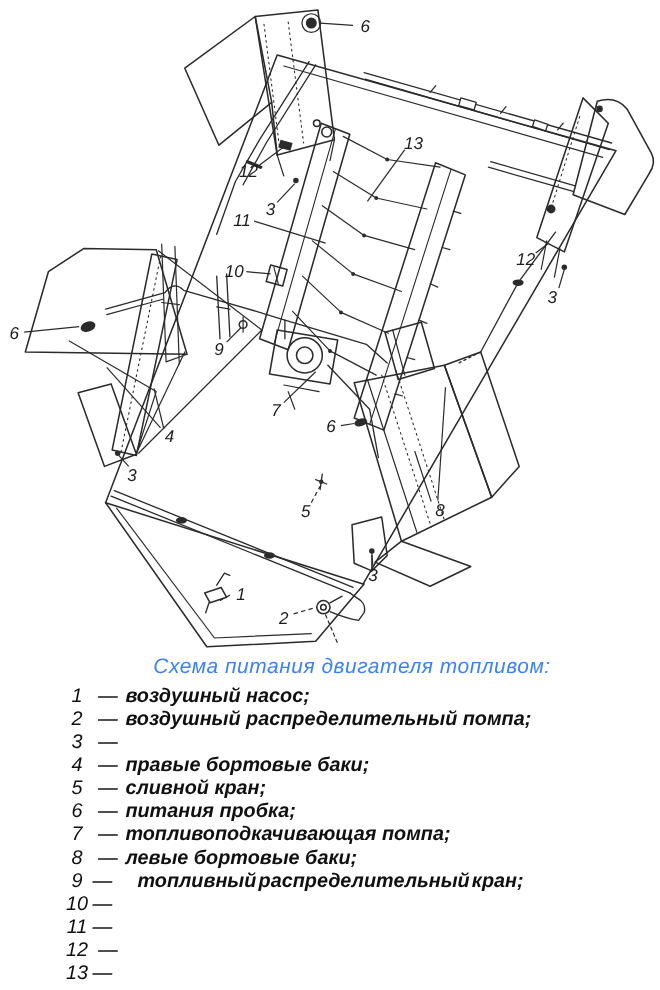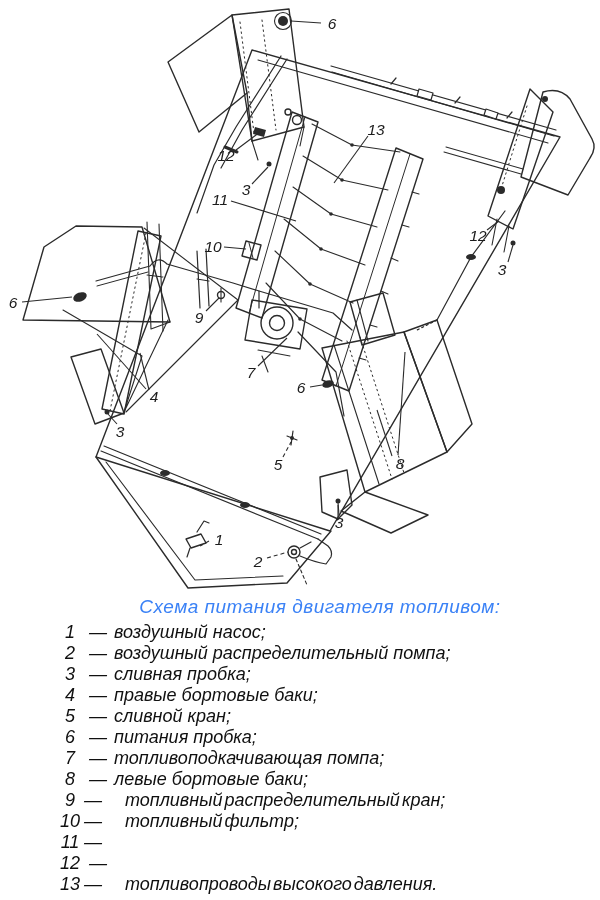--- a/index.html
+++ b/index.html
@@ -18,21 +18,21 @@
   }
   .legend{
     position:absolute;left:58px;top:622px;width:520px;
     font-style:italic;font-size:18px;line-height:21px;color:#101010;
   }
   .lrow{display:flex;align-items:baseline;}
   .lnum{min-width:24px;text-align:center;flex:0 0 auto;}
   .ldash{padding:0 7px;flex:0 0 auto;}
   .lrow.tight .ldash{padding:0 2px;}
   .lrow.tight .ltext{word-spacing:-3px;margin-left:21px;}
-  .ltext{white-space:nowrap;}
+  .ltext{white-space:nowrap;font-weight:bold;}
 </style>
 </head>
 <body>
 
 <div class="page">
 
   <div class="figure-wrap">
   <svg id="diagram" viewBox="0 0 600 592" width="600" height="592">
 
     <g fill="none" stroke="#2b2b2b" stroke-width="1.4" stroke-linejoin="round" stroke-linecap="round">
@@ -213,21 +213,20 @@
         <span class="ltext">воздушный насос;</span>
       </div>
       <div class="lrow">
         <span class="lnum">2</span>
         <span class="ldash">—</span>
         <span class="ltext">воздушный распределительный помпа;</span>
       </div>
       <div class="lrow">
         <span class="lnum">3</span>
         <span class="ldash">—</span>
-        <span class="ltext">сливная пробка;</span>
       </div>
       <div class="lrow">
         <span class="lnum">4</span>
         <span class="ldash">—</span>
         <span class="ltext">правые бортовые баки;</span>
       </div>
       <div class="lrow">
         <span class="lnum">5</span>
         <span class="ldash">—</span>
         <span class="ltext">сливной кран;</span>
@@ -248,30 +247,28 @@
         <span class="ltext">левые бортовые баки;</span>
       </div>
       <div class="lrow tight">
         <span class="lnum">9</span>
         <span class="ldash">—</span>
         <span class="ltext">топливный распределительный кран;</span>
       </div>
       <div class="lrow tight">
         <span class="lnum">10</span>
         <span class="ldash">—</span>
-        <span class="ltext">топливный фильтр;</span>
       </div>
       <div class="lrow tight">
         <span class="lnum">11</span>
         <span class="ldash">—</span>
       </div>
       <div class="lrow">
         <span class="lnum">12</span>
         <span class="ldash">—</span>
       </div>
       <div class="lrow tight">
         <span class="lnum">13</span>
         <span class="ldash">—</span>
-        <span class="ltext">топливопроводы высокого давления.</span>
       </div>
     </div>
 
 </div>
 
 </body></html>

